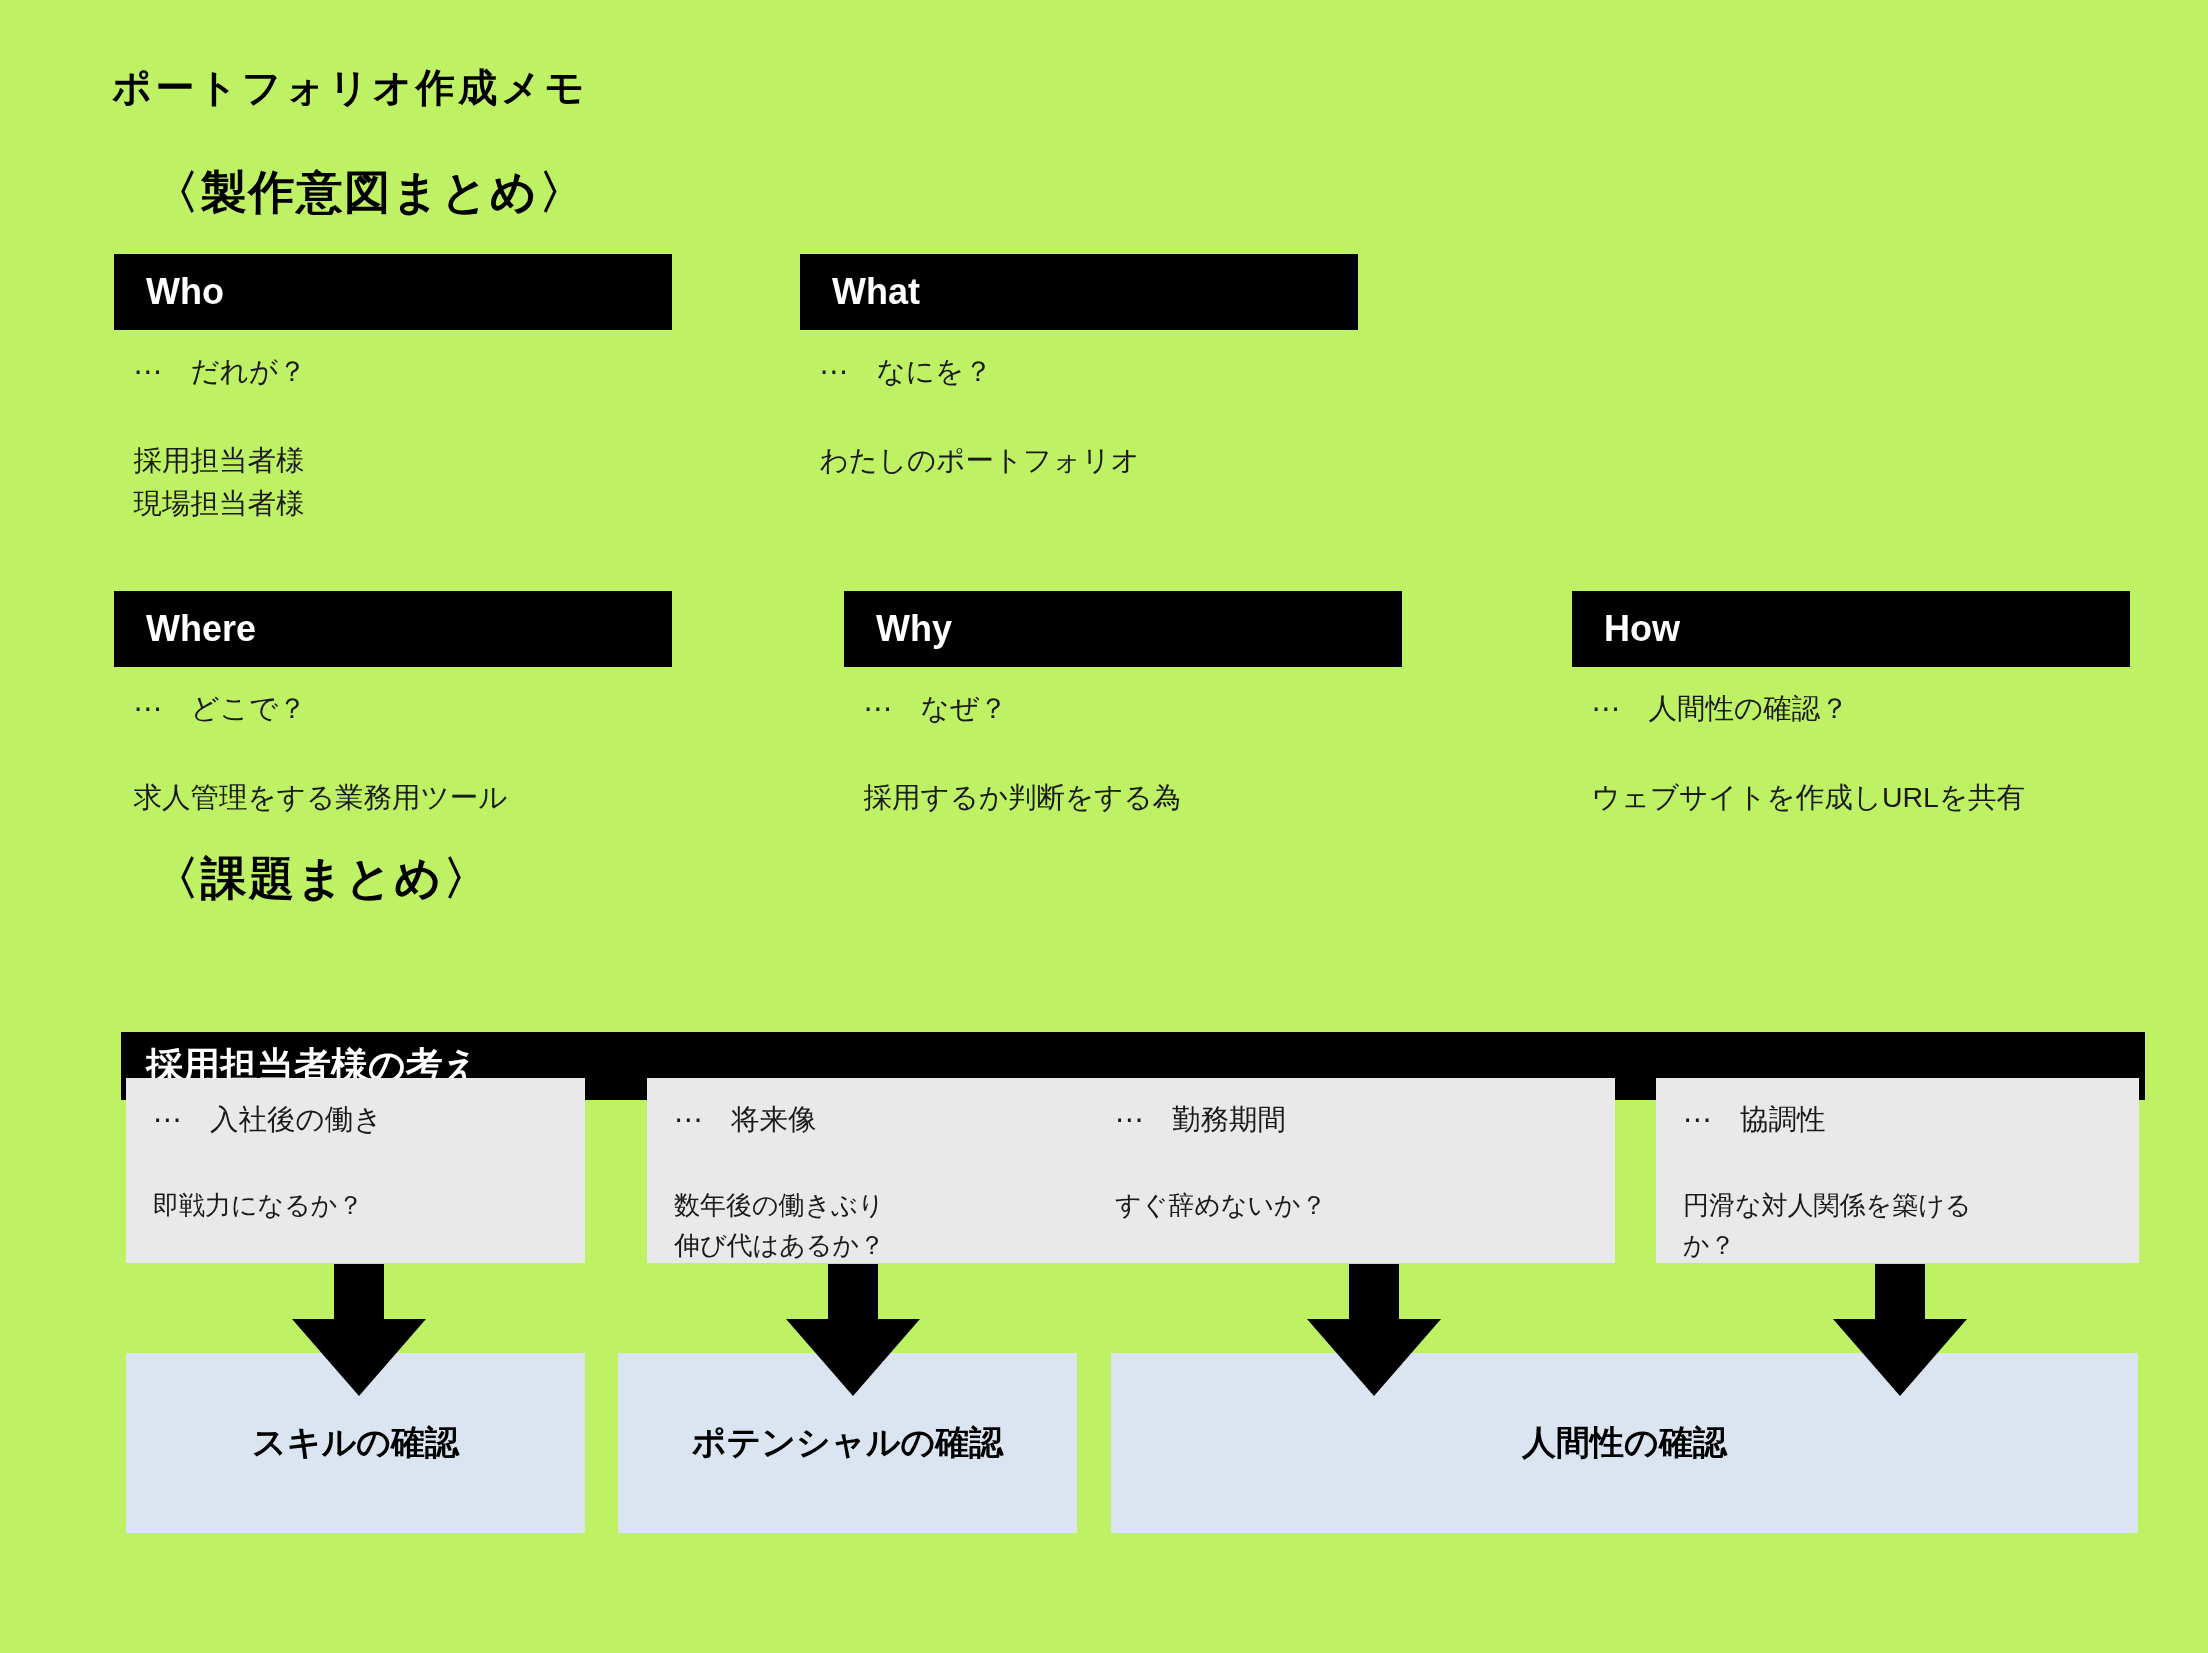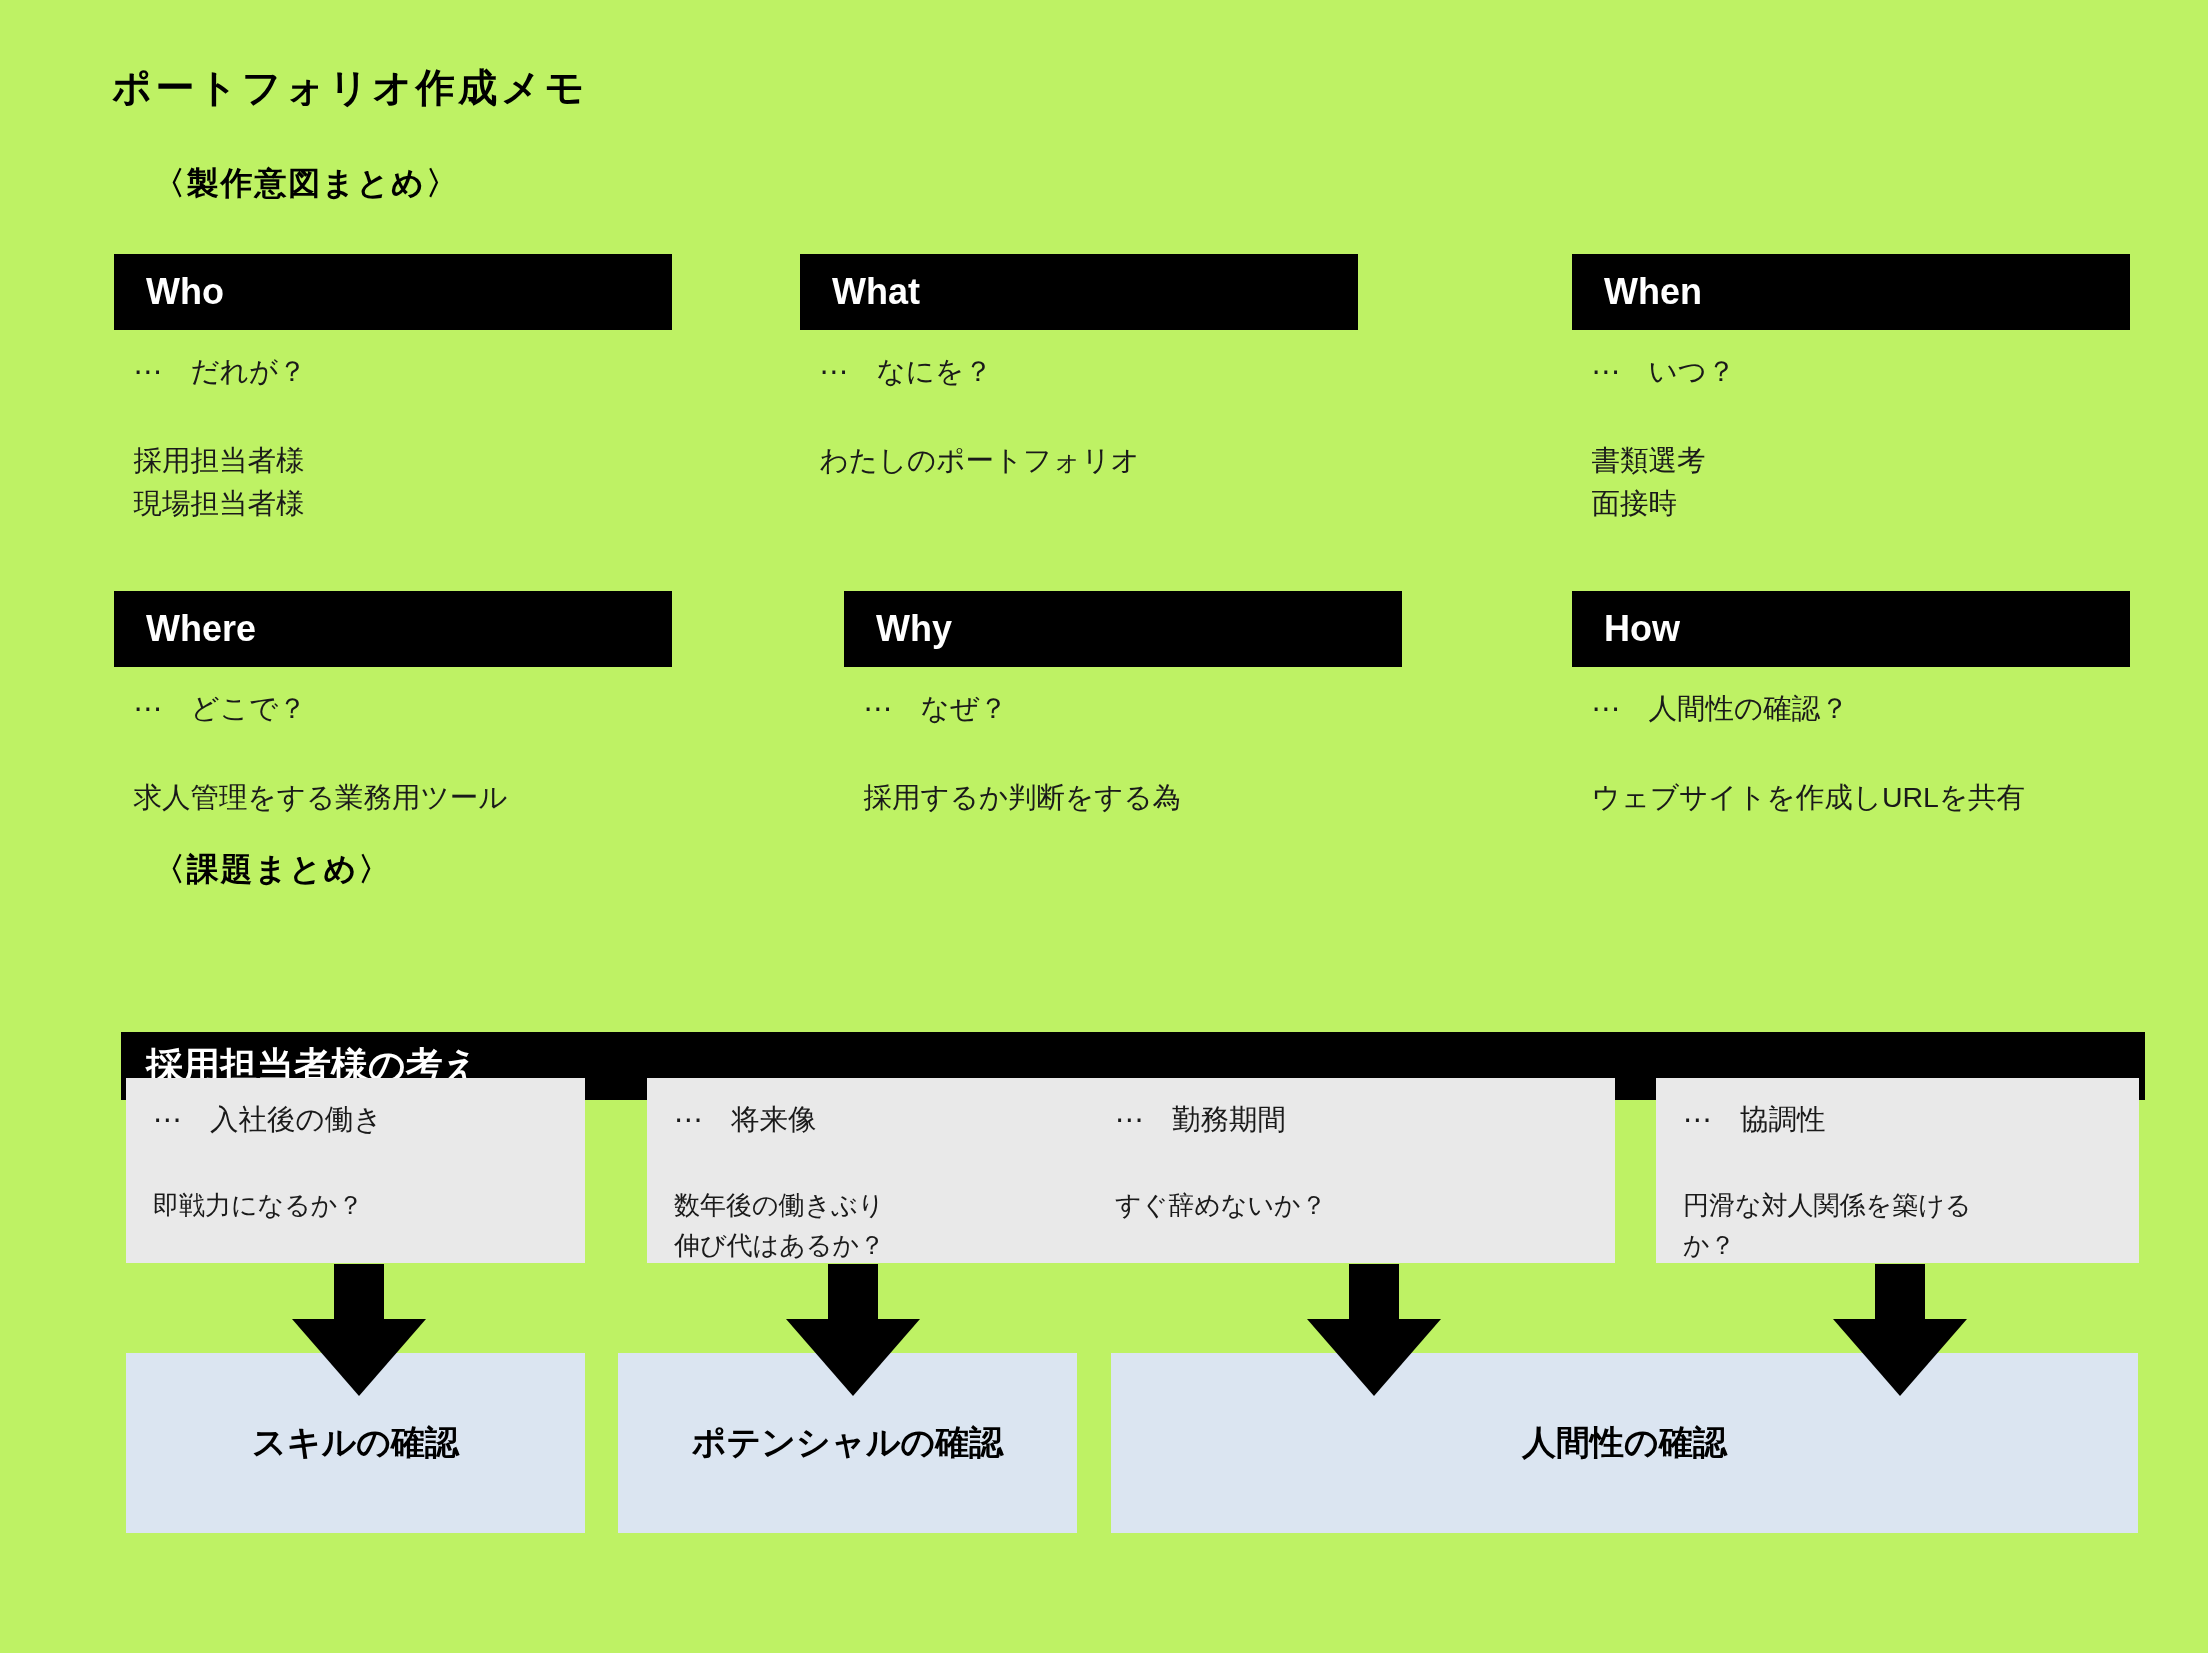--- a/index.html
+++ b/index.html
@@ -13,21 +13,21 @@
     overflow:hidden;
   }
   .page-title{
     position:absolute;
     left:112px; top:61px;
     font-size:39px; font-weight:bold; color:#000;
     letter-spacing:3.6px;
   }
   .section-heading{
     position:absolute;
-    font-size:32px; font-weight:bold; color:#000;
+    font-size:46px; font-weight:bold; color:#000;
     letter-spacing:1.8px;
   }
   .heading-intent{ left:153px; top:162px; }
   .heading-issues{ left:153px; top:848px; }
 
   
   .wcol{ position:absolute; width:558px; }
   .wcol-header{
     height:76px; background:#000; color:#fff;
     font-size:36px; font-weight:bold; line-height:76px;
@@ -84,28 +84,20 @@
   </div>
 
   <div class="wcol" style="left:800px; top:254px;">
     <div class="wcol-header">What</div>
     <div class="wcol-question">⋯　なにを？</div>
     <div class="wcol-lines">
       <div>わたしのポートフォリオ</div>
     </div>
   </div>
 
-  <div class="wcol" style="left:1572px; top:254px;">
-    <div class="wcol-header">When</div>
-    <div class="wcol-question">⋯　いつ？</div>
-    <div class="wcol-lines">
-      <div>書類選考</div>
-      <div>面接時</div>
-    </div>
-  </div>
 
   <div class="wcol" style="left:114px; top:591px;">
     <div class="wcol-header">Where</div>
     <div class="wcol-question">⋯　どこで？</div>
     <div class="wcol-lines">
       <div>求人管理をする業務用ツール</div>
     </div>
   </div>
 
   <div class="wcol" style="left:844px; top:591px;">

